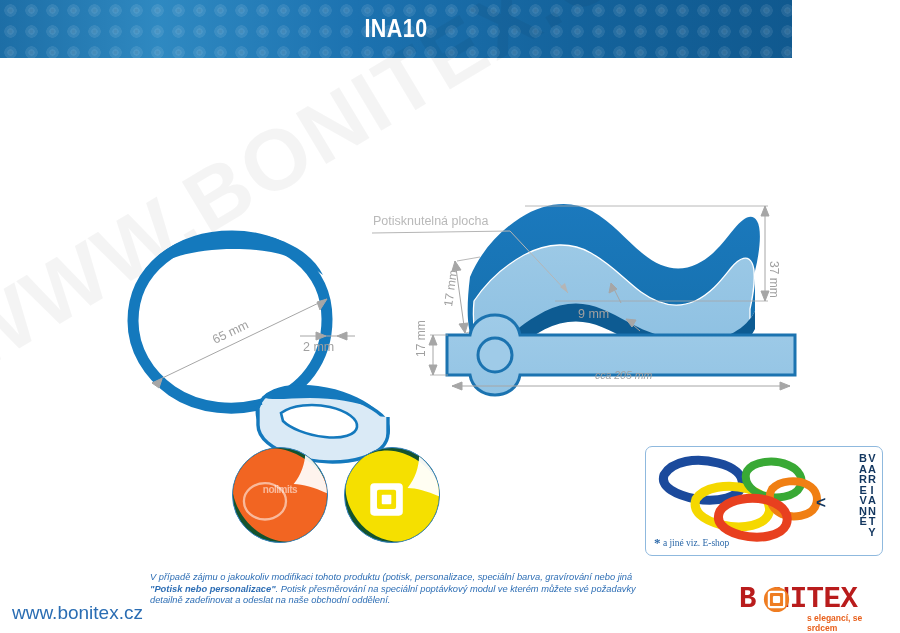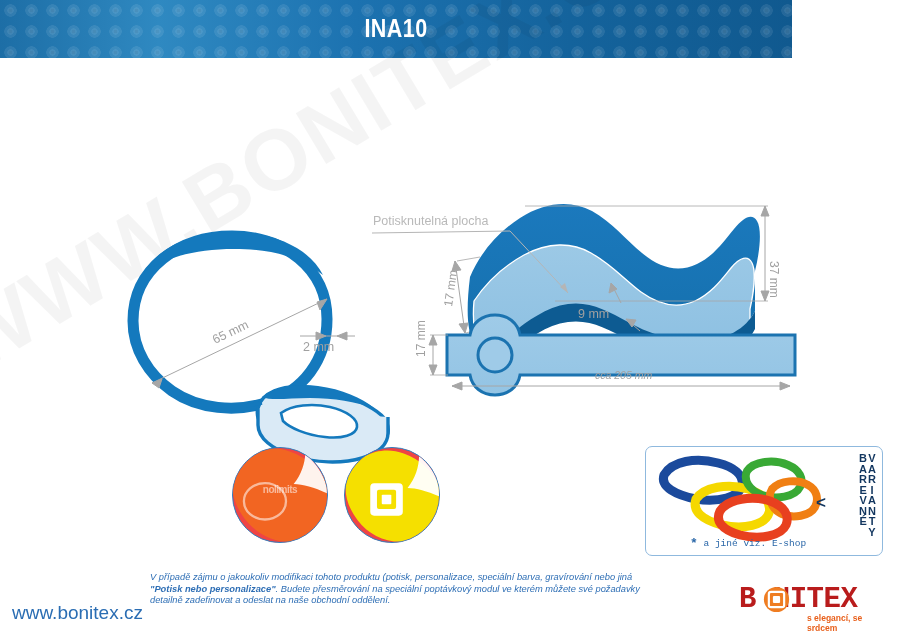--- a/index.html
+++ b/index.html
@@ -57,21 +57,21 @@
   }
 
   
   .stage { position:absolute; left:0; top:61px; width:900px; height:500px; }
   .stage svg { display:block; }
 
   
   .samples { position:absolute; left:232px; top:447px; width:330px; height:105px; }
   .sample {
     position:absolute; width:96px; height:96px; border-radius:50%;
-    border:1px solid #2f7fc0; overflow:hidden; background:#ef4444;
+    border:1px solid #2f7fc0; overflow:hidden; background:#14532d;
   }
   .sample:nth-child(1) { left:0; }
   .sample:nth-child(2) { left:112px; }
   .sample:nth-child(3) { left:224px; }
   .sample-inner { position:absolute; inset:0; }
   .blob {
     position:absolute; left:-12%; top:-6%; width:124%; height:112%;
   }
   .sample-logo {
     position:absolute; left:0; right:0; top:38%;
@@ -80,22 +80,21 @@
   }
 
   
   .variants {
     position:absolute; left:645px; top:446px; width:238px; height:110px;
     border:1px solid #8fb9de; border-radius:7px; background:#ffffff;
   }
   .variants-note {
     position:absolute; left:8px; bottom:4px;
     font-size:9.5px; color:#2a67a8;
-    font-family:Liberation Mono, monospace;
-    margin-left:36px;
+    font-family:Liberation Serif, serif;
   }
   .variants-note .star { font-size:13px; font-weight:bold; vertical-align:-1px; }
   .variants-text {
     position:absolute; right:6px; top:6px; height:98px;
     display:flex; flex-direction:row; gap:1px; align-items:flex-start;
   }
   .vcol {
     display:flex; flex-direction:column; align-items:center;
     font-size:11px; font-weight:bold; color:#12365f; line-height:10.5px;
     letter-spacing:0;
@@ -365,21 +364,21 @@
 
   <div class="variants-note">
     <span class="star">*</span>
     <span>a jiné viz. E-shop</span>
   </div>
 </div>
 
 <div class="footer-text">
   <div>V případě zájmu o jakoukoliv modifikaci tohoto produktu (potisk, personalizace, speciální barva, gravírování nebo jiná</div>
   <div>
-    <b>"Potisk nebo personalizace"</b><span>. Budete přesměrování na speciální poptávkový modul ve kterém můžete své požadavky</span>
+    <b>"Potisk nebo personalizace"</b><span>. Potisk přesměrování na speciální poptávkový modul ve kterém můžete své požadavky</span>
   </div>
   <div>detailně zadefinovat a odeslat na naše obchodní oddělení.</div>
 </div>
 
 <div class="site-url">www.bonitex.cz</div>
 
 <div class="logo">
   <div class="logo-text"><span>B</span><span style="visibility:hidden">O</span><span>NITEX</span></div>
   <svg class="logo-o" viewBox="0 0 30 30">
     <circle cx="15" cy="15" r="14" fill="#ef7d22"></circle>

